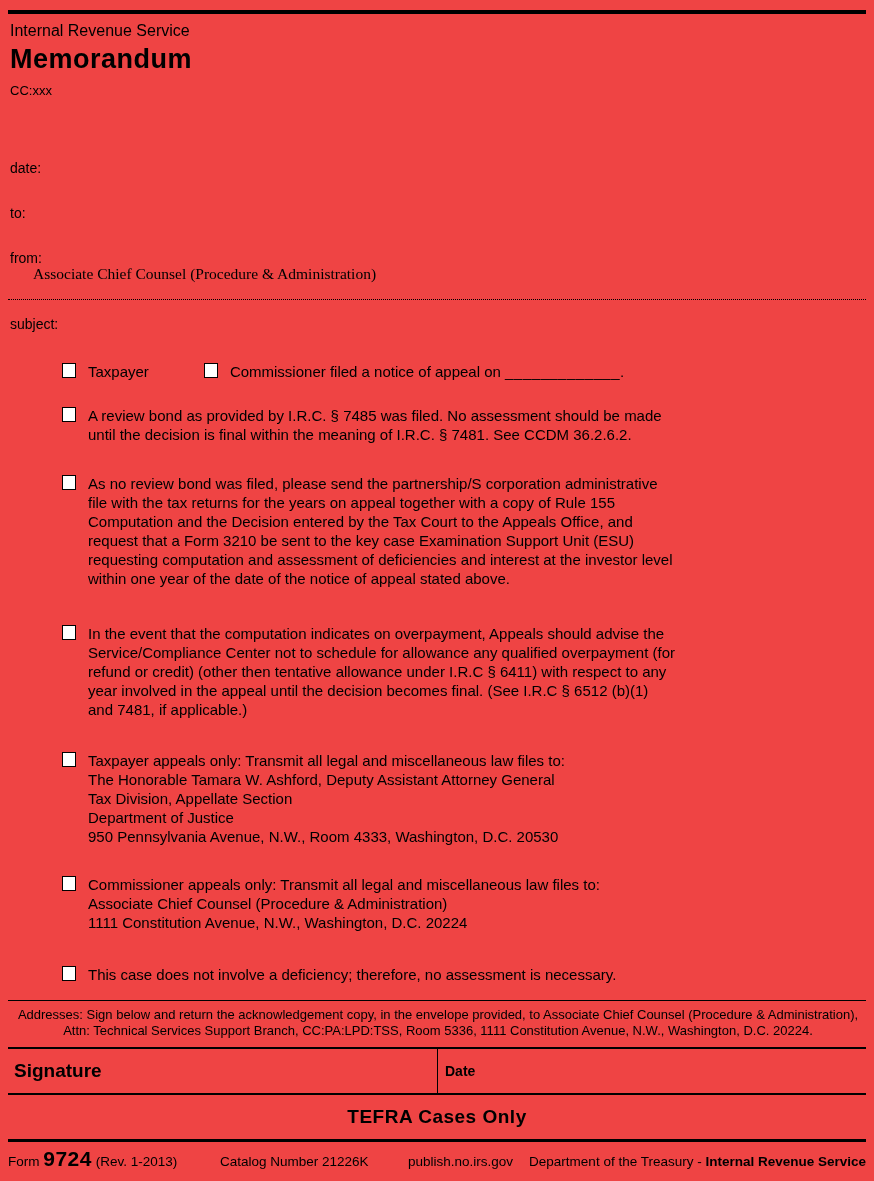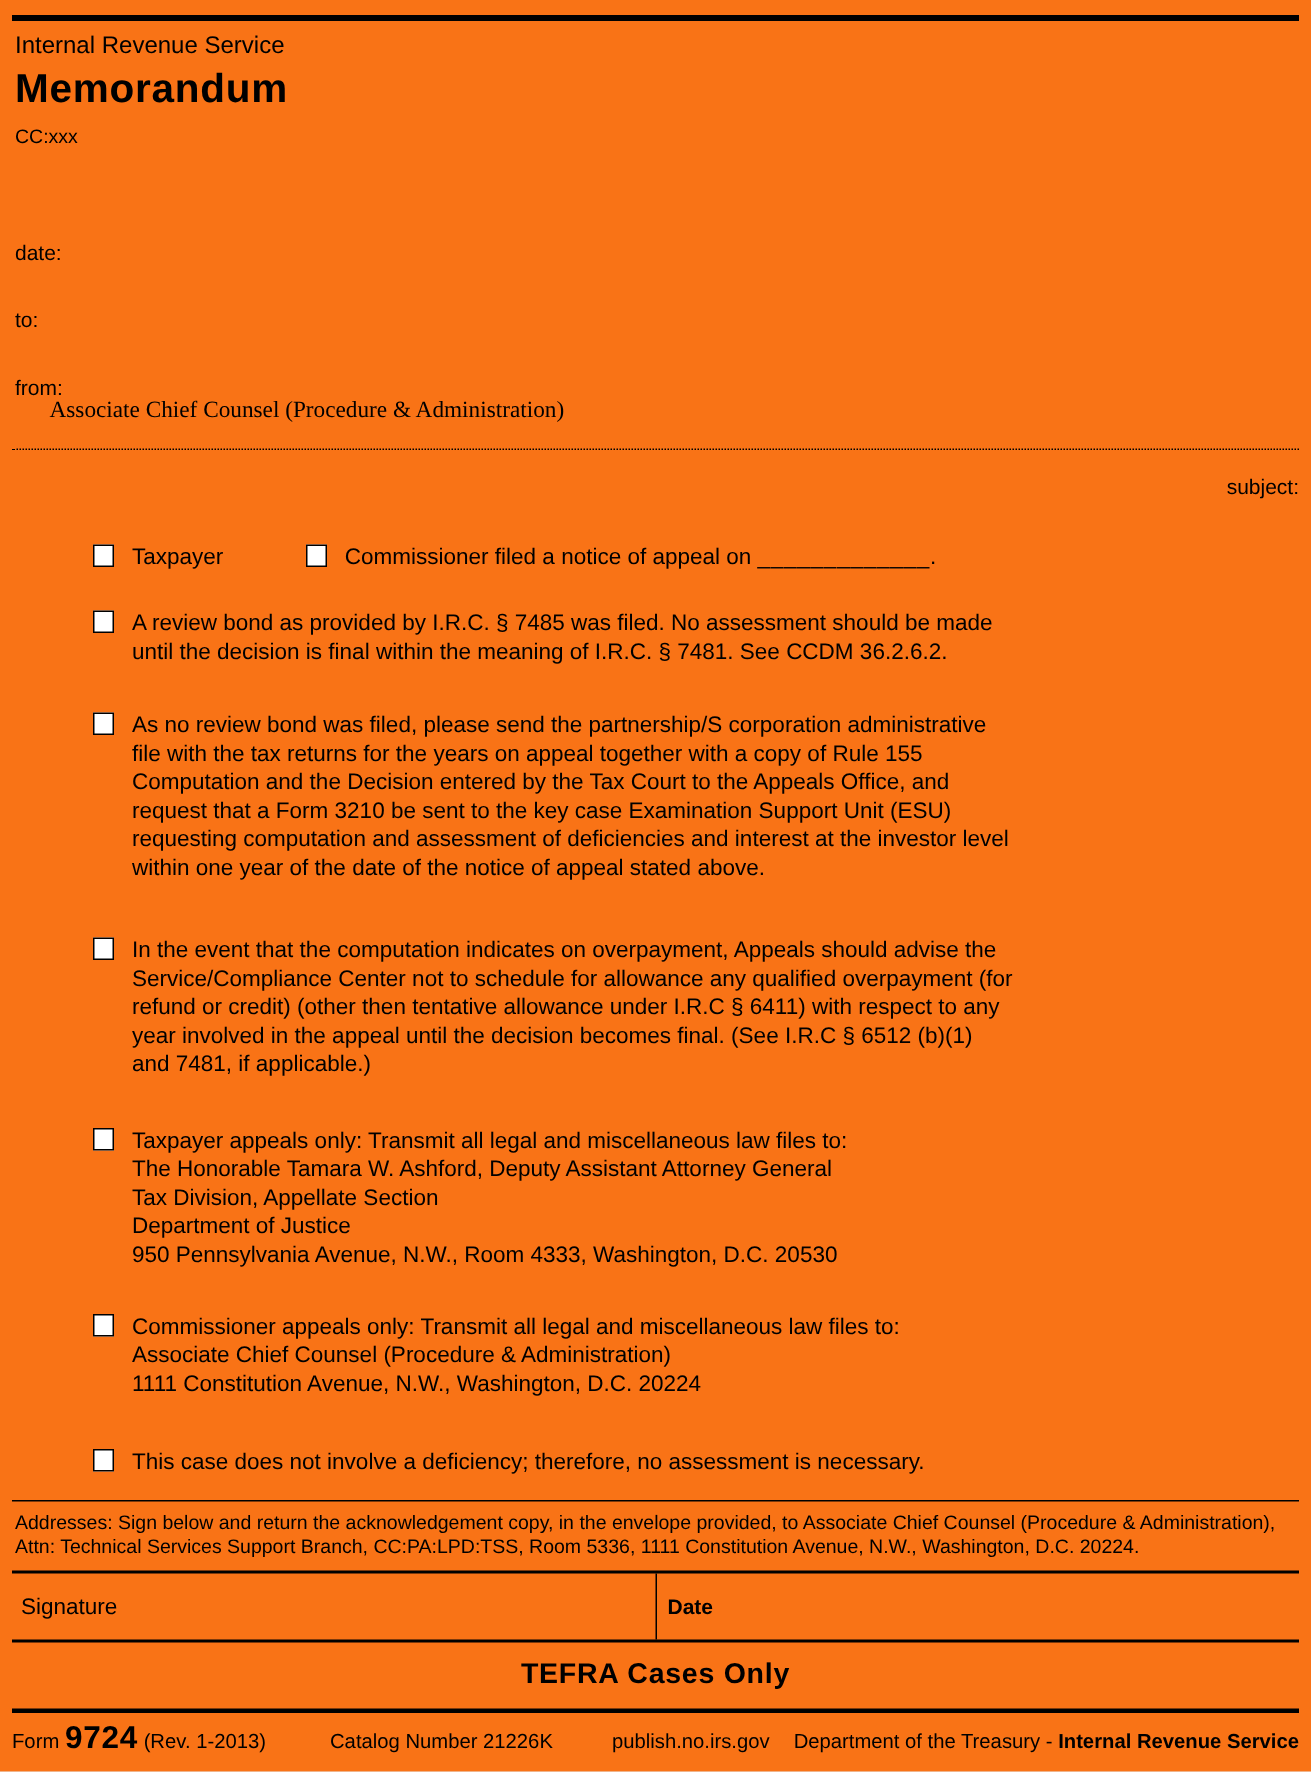--- a/index.html
+++ b/index.html
@@ -2,21 +2,21 @@
 <html><head>
 <meta charset="utf-8">
 <style>
   * { margin: 0; padding: 0; box-sizing: border-box; }
   html, body { background: #e8e8e8; }
   .page {
     position: relative;
     width: 874px;
     height: 1181px;
     margin: 0 auto;
-    background: #f97316;
+    background: #ef4444;
     color: #000000;
     font-family: "Liberation Sans", sans-serif;
     overflow: hidden;
   }
   .content { padding: 0 8px; }
 
   
   .top-rule { margin-top: 10px; height: 4px; background: #000; }
   .agency { margin-top: 8px; margin-left: 2px; font-size: 16px; line-height: 18px; }
   .memo-title { margin-top: 4px; margin-left: 2px; font-size: 27px; line-height: 30px; font-weight: bold; letter-spacing: 0.5px; }
@@ -28,21 +28,21 @@
   .field-date { margin-top: 62px; }
   .field-to { margin-top: 29px; }
   .field-from { margin-top: 29px; flex-direction: column; }
   .from-value {
     margin-left: 23px;
     font-family: "Liberation Serif", serif;
     font-size: 15.5px;
     font-weight: normal;
   }
   .dotted-rule { margin-top: 17px; border-top: 1px dotted #000; height: 0; }
-  .field-subject { margin-top: 16px; justify-content: flex-end; }
+  .field-subject { margin-top: 16px; }
 
   
   .appeal-row {
     margin-top: 30px; margin-left: 54px;
     display: flex; align-items: flex-start;
     font-size: 15px; line-height: 19px;
   }
   .checkbox {
     flex: 0 0 auto;
     width: 14px; height: 15px;
@@ -66,34 +66,34 @@
   }
   .gap-a { margin-top: 25px; }
   .gap-b { margin-top: 30px; }
   .gap-c { margin-top: 36px; }
   .gap-d { margin-top: 32px; }
   .gap-e { margin-top: 29px; }
   .gap-f { margin-top: 33px; }
 
   
   .thin-rule { margin-top: 16px; border-top: 1.5px solid #000; height: 0; }
-  .addresses-note { margin-top: 6px; margin-left: 2px; font-size: 13px; line-height: 16px; }
+  .addresses-note { margin-top: 6px; margin-left: 2px; font-size: 13px; line-height: 16px; text-align: center; }
 
   .sig-table {
     margin-top: 8px;
     border-top: 2px solid #000;
     border-bottom: 2px solid #000;
     height: 48px;
     display: flex;
   }
   .sig-cell {
     flex: 0 0 429px;
     display: flex; align-items: center;
     padding-left: 6px;
-    font-size: 15px; font-weight: normal;
+    font-size: 19px; font-weight: bold;
   }
   .date-cell {
     flex: 1 1 auto;
     border-left: 1.5px solid #000;
     display: flex; align-items: center;
     padding-left: 7px;
     font-size: 14px; font-weight: bold;
   }
 
   .tefra-banner {

